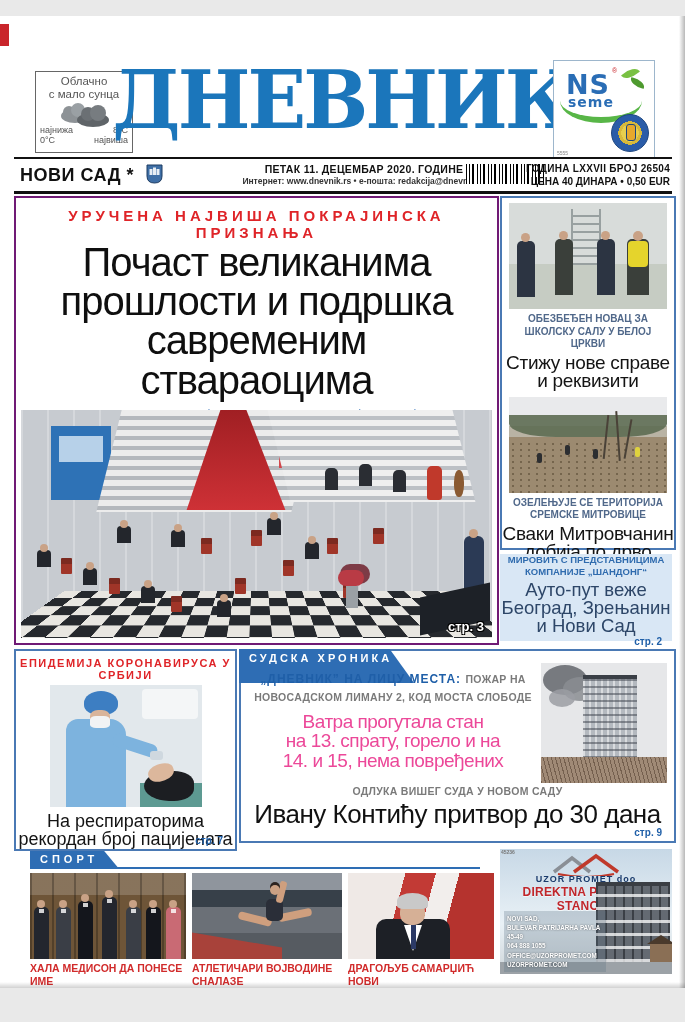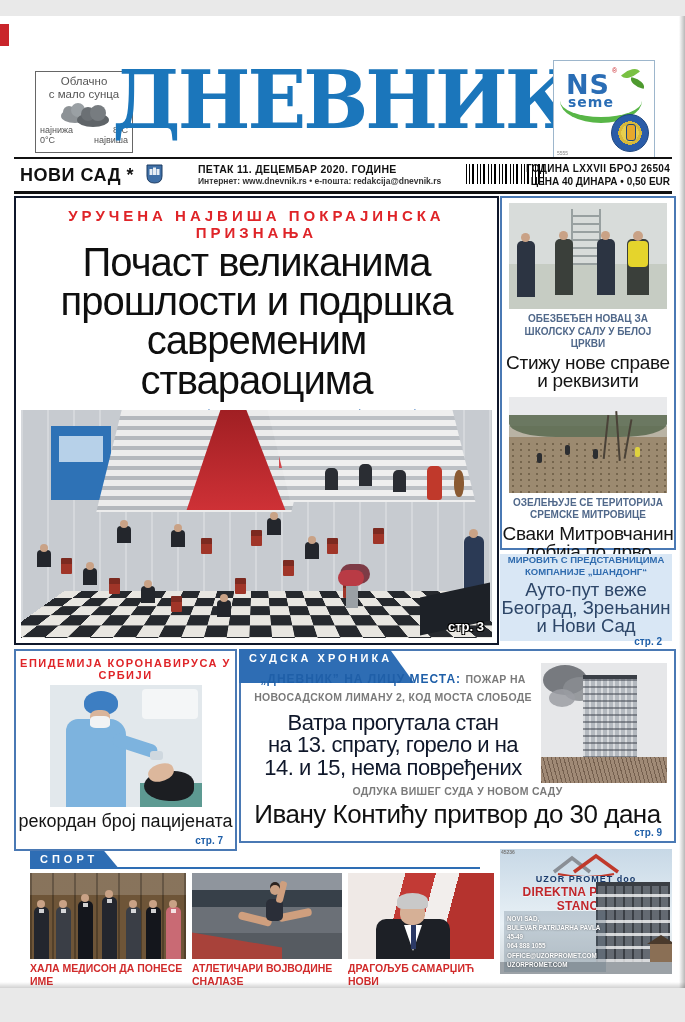--- a/index.html
+++ b/index.html
@@ -25,30 +25,30 @@
   .ns-leaf1{position:absolute;left:68px;top:8px;width:17px;height:9px;background:#79c143;border-radius:0 90% 0 90%;transform:rotate(-40deg);}
   .ns-leaf2{position:absolute;left:76px;top:18px;width:15px;height:8px;background:#4e9a2f;border-radius:0 90% 0 90%;transform:rotate(15deg);}
   .ns-badge{position:absolute;right:5px;bottom:6px;width:36px;height:36px;border-radius:50%;
         background:radial-gradient(circle,#e7cf4e 0 34%,#d8b93a 34% 46%,#2a5ca8 46% 100%);border:1px solid #1d467f;}
   .ns-badge::after{content:"";position:absolute;left:14px;top:9px;width:8px;height:15px;background:#e7a82c;border:1px solid #1d467f;border-radius:3px;}
   .ns-code{position:absolute;left:3px;bottom:2px;font-size:5px;color:#888;}
   
   .header-bar{position:absolute;left:14px;top:141px;width:658px;height:32px;border-top:2px solid #111;border-bottom:3px solid #111;}
   .hb-city{position:absolute;left:6px;top:6px;font-size:18px;font-weight:bold;letter-spacing:.5px;}
   .hb-crest{position:absolute;left:132px;top:5px;}
-  .hb-center{position:absolute;left:184px;top:4px;width:300px;}
+  .hb-center{position:absolute;left:200px;top:4px;width:300px;text-align:center;}
   .hb-date{font-size:10.5px;font-weight:bold;letter-spacing:.3px;}
   .hb-contact{font-size:8.5px;font-weight:bold;color:#333;margin-top:1px;}
   .hb-barcode{position:absolute;left:452px;top:5px;width:80px;height:20px;
         background:repeating-linear-gradient(90deg,#000 0 1px,#fff 1px 3px,#000 3px 4px,#fff 4px 6px,#000 6px 8px,#fff 8px 11px);}
   .hb-right{position:absolute;right:2px;top:4px;text-align:right;font-weight:bold;}
   .hb-issue{font-size:10px;letter-spacing:.3px;}
   .hb-price{font-size:10px;margin-top:2px;}
   
-  .lead-box{position:absolute;left:14px;top:180px;width:481px;height:445px;border:2px solid #0f172a;background:#fff;}
+  .lead-box{position:absolute;left:14px;top:180px;width:481px;height:445px;border:2px solid #701a75;background:#fff;}
   .lead-kicker{margin-top:9px;text-align:center;color:#df2428;font-weight:bold;font-size:15px;letter-spacing:4px;}
   .lead-headline{margin:2px auto 0;width:452px;text-align:center;font-size:40px;line-height:.98;color:#0f0f0f;letter-spacing:-1px;}
   .lead-deck{margin:7px 11px 0;color:#79a2d2;font-size:14.5px;line-height:1.2;text-align:justify;font-weight:500;}
   .photo-main{position:absolute;left:5px;right:5px;bottom:5px;height:228px;overflow:hidden;
         background:#c7cbd0 repeating-linear-gradient(90deg,rgba(255,255,255,.25) 0 2px,transparent 2px 26px);}
   .ph-banner{position:absolute;left:30px;top:16px;width:60px;height:74px;background:#2e72b6;}
   .ph-banner::after{content:"";position:absolute;left:8px;top:10px;right:8px;height:26px;background:#cfe2f2;opacity:.85;}
   .ph-stairs-left{position:absolute;left:88px;top:0;width:195px;height:102px;transform:skewX(-14deg);
         background:repeating-linear-gradient(180deg,#ececec 0 6px,#b4b8bd 6px 10px);}
   .ph-carpet{position:absolute;left:150px;top:0;width:130px;height:100px;background:linear-gradient(#a01f23,#ce3136);
@@ -118,21 +118,21 @@
   .covid-head{text-align:center;font-size:18px;line-height:1;color:#141414;margin-top:5px;}
   .covid-ref{position:absolute;right:12px;bottom:3px;font-size:10px;font-weight:bold;color:#1f5fa8;}
   
   .court-box{position:absolute;left:239px;top:633px;width:433px;height:190px;border:2px solid #4a79b4;background:#fff;}
   .court-tab{position:absolute;left:-2px;top:-2px;height:16px;padding:1px 22px 17px 10px;background:#2e6db4;color:#fff;
         font-size:11px;font-weight:bold;letter-spacing:3px;line-height:16px;
         clip-path:polygon(0 0,86% 0,100% 100%,0 100%);}
   .court-s1{position:absolute;left:6px;top:18px;width:292px;text-align:center;}
   .ck-strong{color:#1f5fa8;font-weight:bold;font-size:12px;letter-spacing:1px;}
   .ck-rest{color:#7a7a7a;font-size:10.5px;font-weight:bold;letter-spacing:.3px;}
-  .court-h1{margin-top:7px;font-size:22px;line-height:1.02;color:#0f172a;letter-spacing:-.5px;}
+  .court-h1{margin-top:7px;font-size:19px;line-height:1.02;color:#ec4899;letter-spacing:-.5px;}
   .fire-photo{position:absolute;right:7px;top:12px;width:126px;height:120px;background:#e6e7e9;overflow:hidden;}
   .fb-bldg{position:absolute;left:42px;top:16px;width:54px;height:86px;background:#b4b9bf;
         background-image:repeating-linear-gradient(0deg,rgba(60,65,75,.5) 0 2px,transparent 2px 7px),
                          repeating-linear-gradient(90deg,rgba(255,255,255,.5) 0 2px,transparent 2px 6px);}
   .fb-top{position:absolute;left:42px;top:12px;width:54px;height:7px;background:#3a3f46;}
   .fb-smoke{position:absolute;border-radius:50%;background:#63666c;opacity:.85;}
   .fb-trees{position:absolute;left:0;bottom:0;width:100%;height:26px;background:#a08a76;
         background-image:repeating-linear-gradient(75deg,rgba(80,60,45,.55) 0 1px,transparent 1px 4px);}
   .court-s2{position:absolute;left:6px;right:6px;top:134px;text-align:center;}
   .court-k2{color:#7a7a7a;font-size:10.5px;font-weight:bold;letter-spacing:.3px;}
@@ -357,20 +357,21 @@
       <div class="cv-gown"></div>
       <div class="cv-cap"></div>
       <div class="cv-face"></div>
       <div class="cv-mask"></div>
       <div class="cv-arm"></div>
       <div class="cv-glove"></div>
       <div class="cv-hair"></div>
       <div class="cv-pface"></div>
     </div>
     <div class="covid-head">
+      <span style="display:block">На респираторима</span>
       <span style="display:block">рекордан број пацијената</span>
     </div>
     <div class="covid-ref">стр. 7</div>
   </div>
 
   <div class="court-box">
     <div class="court-tab">СУДСКА ХРОНИКА</div>
     <div class="court-s1">
       <div>
         <span class="ck-strong">„ДНЕВНИК” НА ЛИЦУ МЕСТА:</span>

